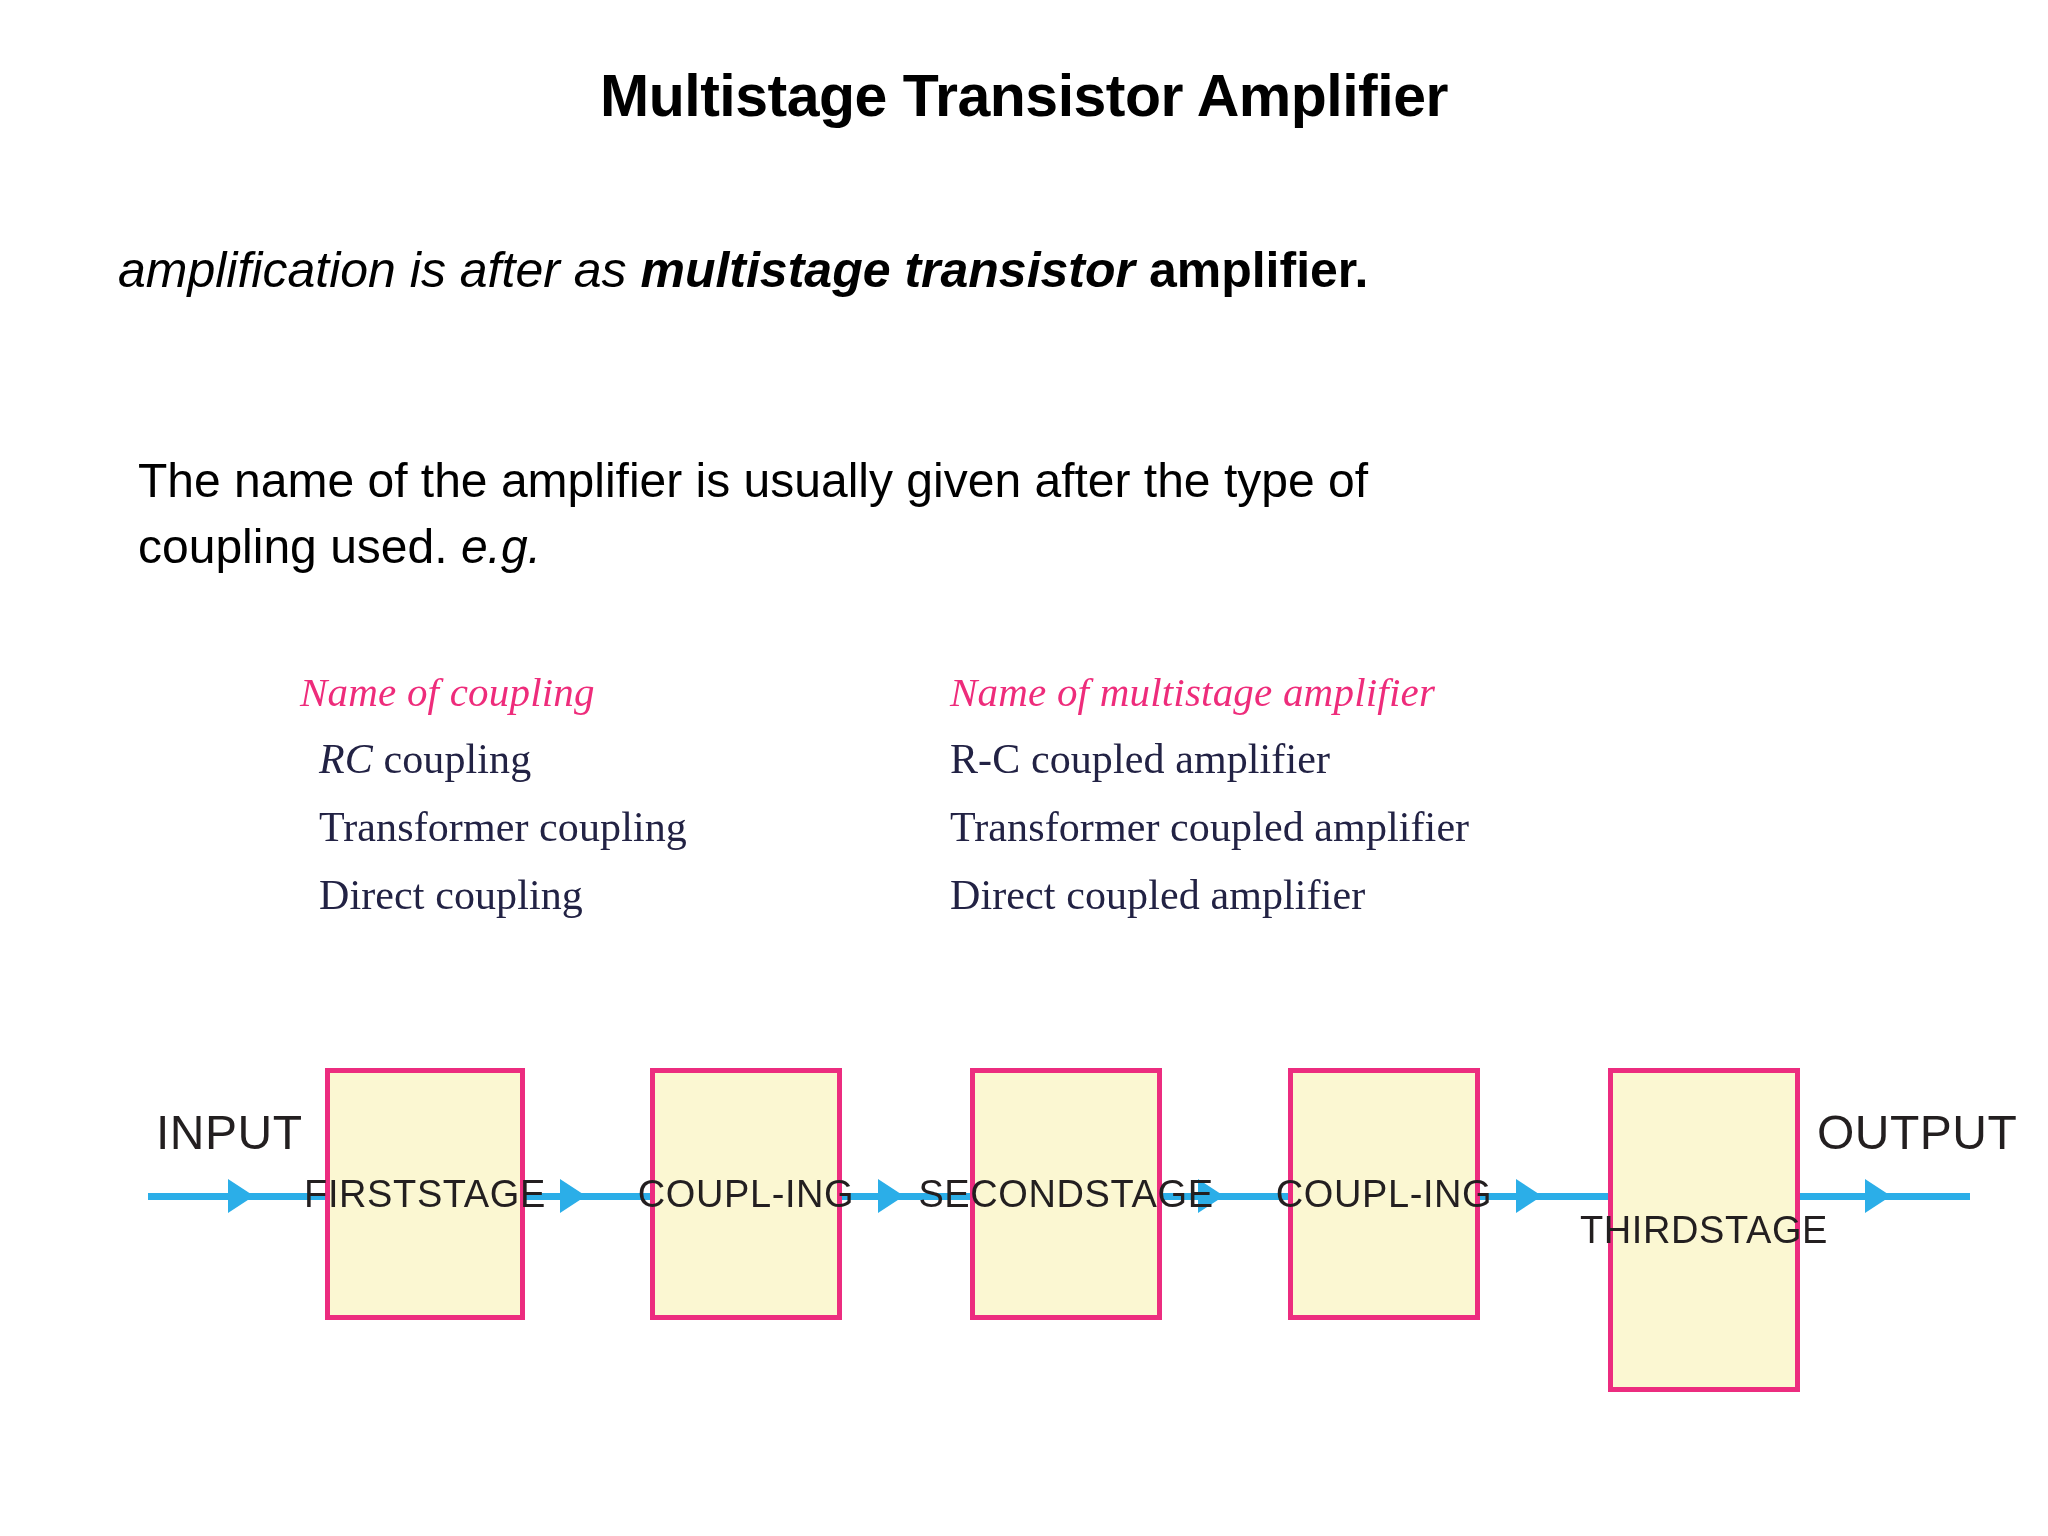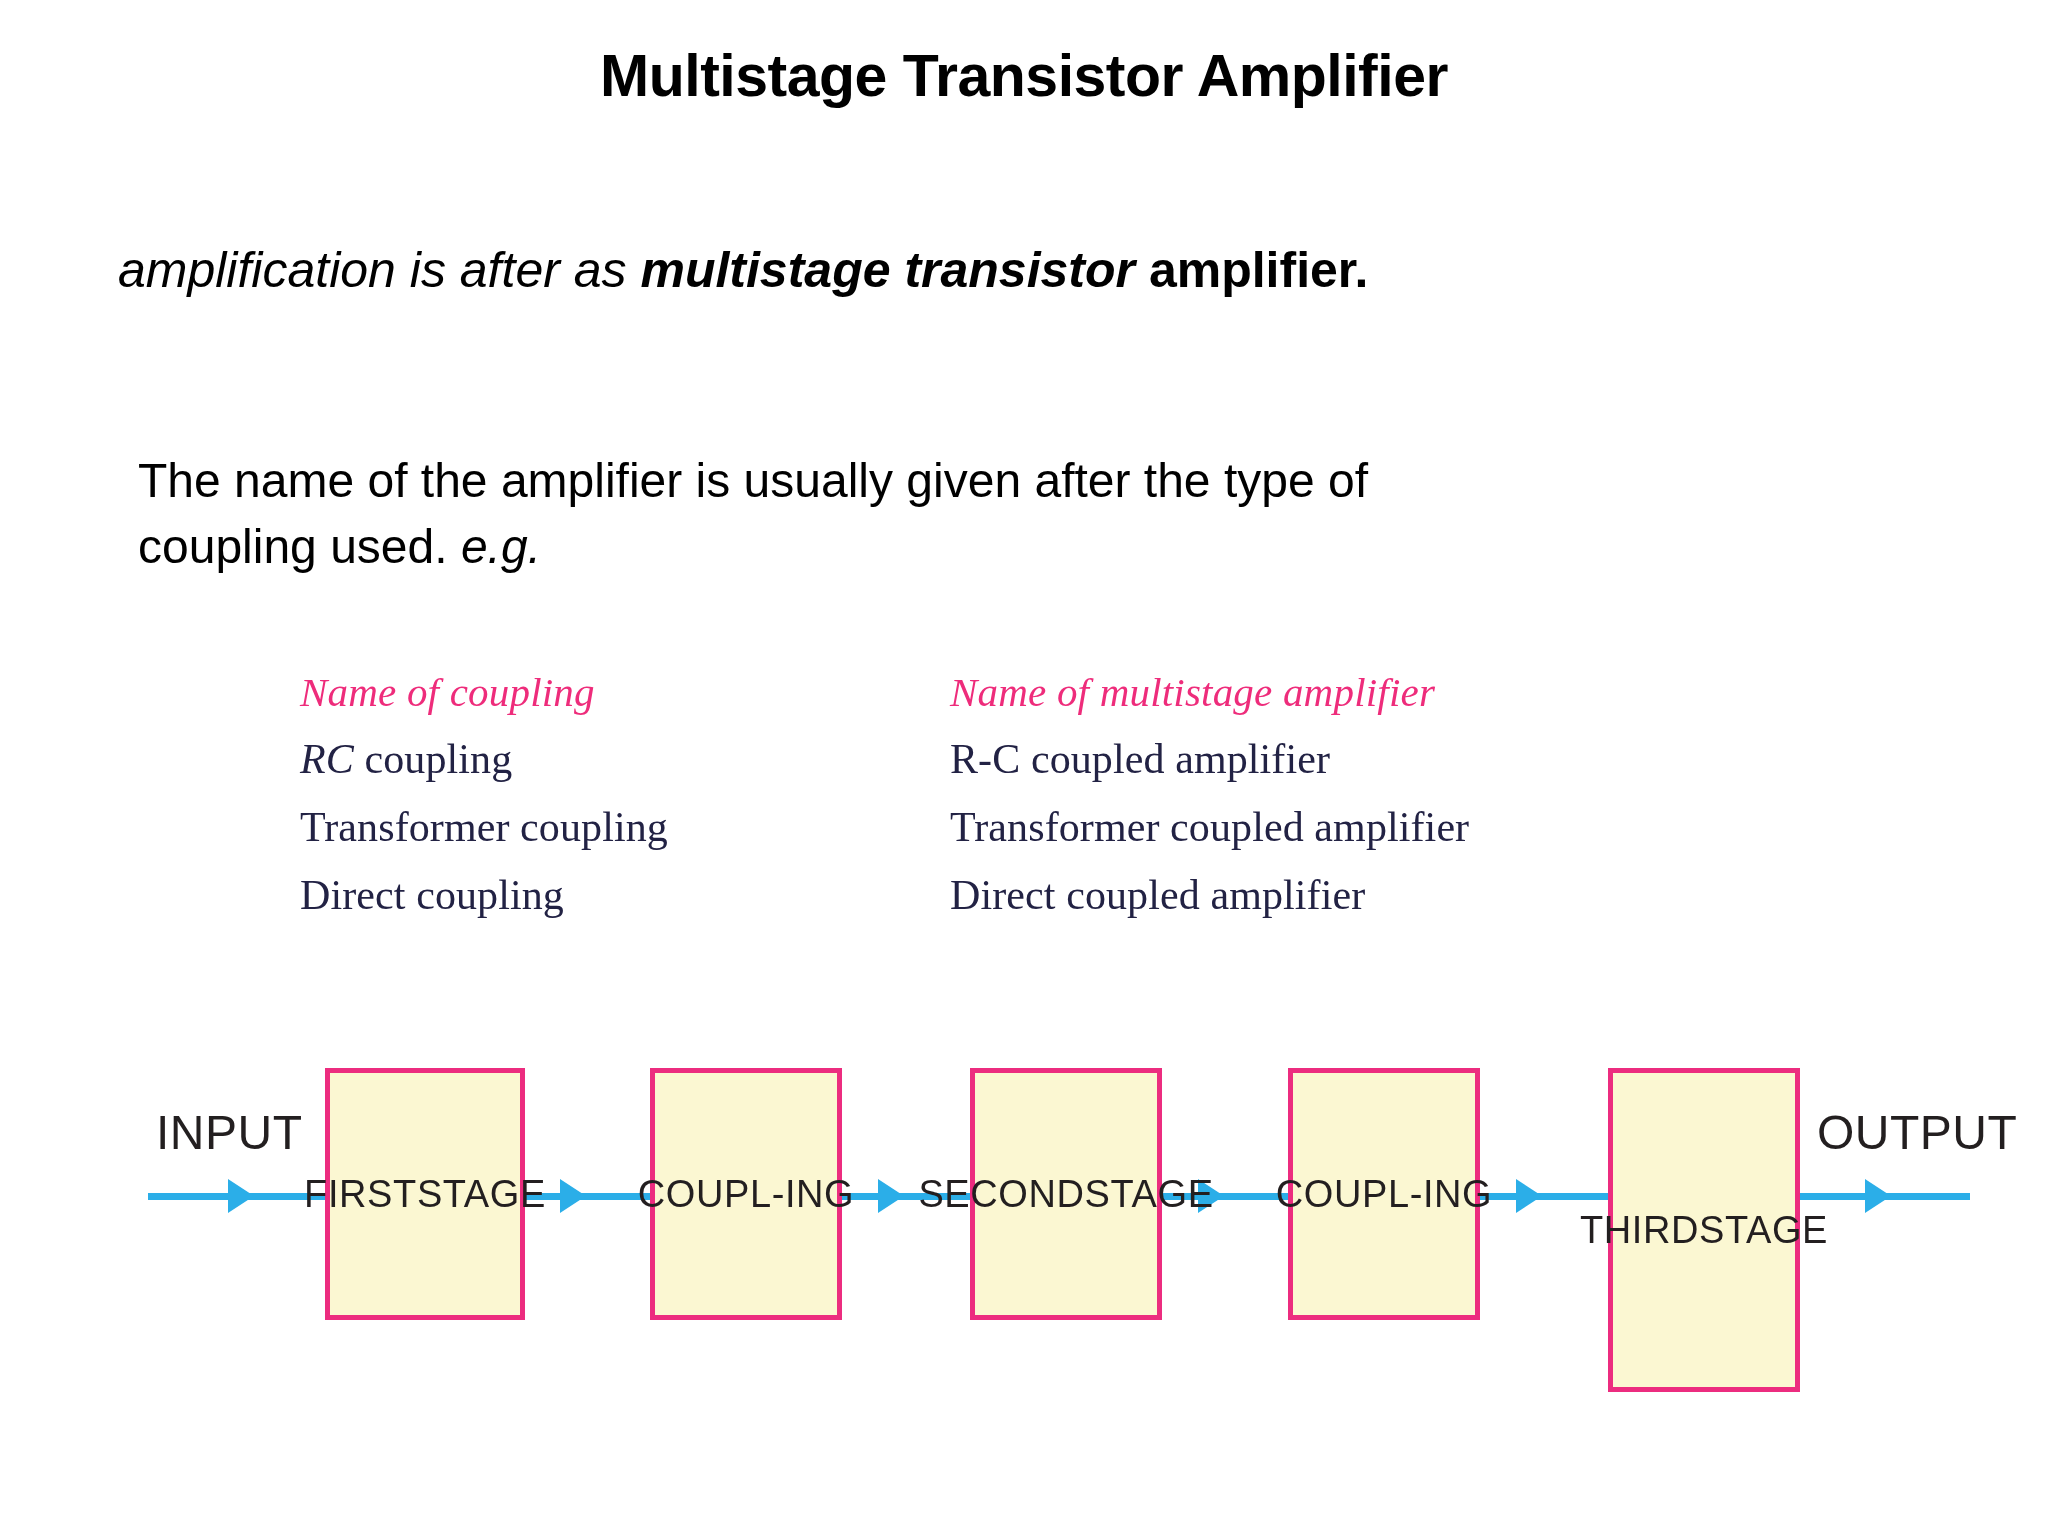--- a/index.html
+++ b/index.html
@@ -18,21 +18,21 @@
     position: relative;
     width: 2048px;
     height: 1536px;
     background: #ffffff;
   }
 
   
   .title {
     position: absolute;
     left: 0;
-    top: 44px;
+    top: 64px;
     width: 2048px;
     text-align: center;
     font-size: 59px;
     font-weight: bold;
     letter-spacing: -0.5px;
     color: #000000;
     line-height: 1.1;
   }
 
   
@@ -99,21 +99,21 @@
     letter-spacing: 0.2px;
   }
   .ct-cell {
     font-size: 42px;
     color: #222244;
     line-height: 1.0;
     padding-bottom: 26px;
     letter-spacing: 0.1px;
     white-space: nowrap;
   }
-  .ct-cell .rc { font-style: italic; }
+  .ct-cell .rc { font-style: italic; margin-left: 19px; }
   
   .wire {
     position: absolute;
     top: 1193px;
     height: 7px;
     background: #2BAEE8;
   }
   .arrowhead {
     position: absolute;
     width: 0;

